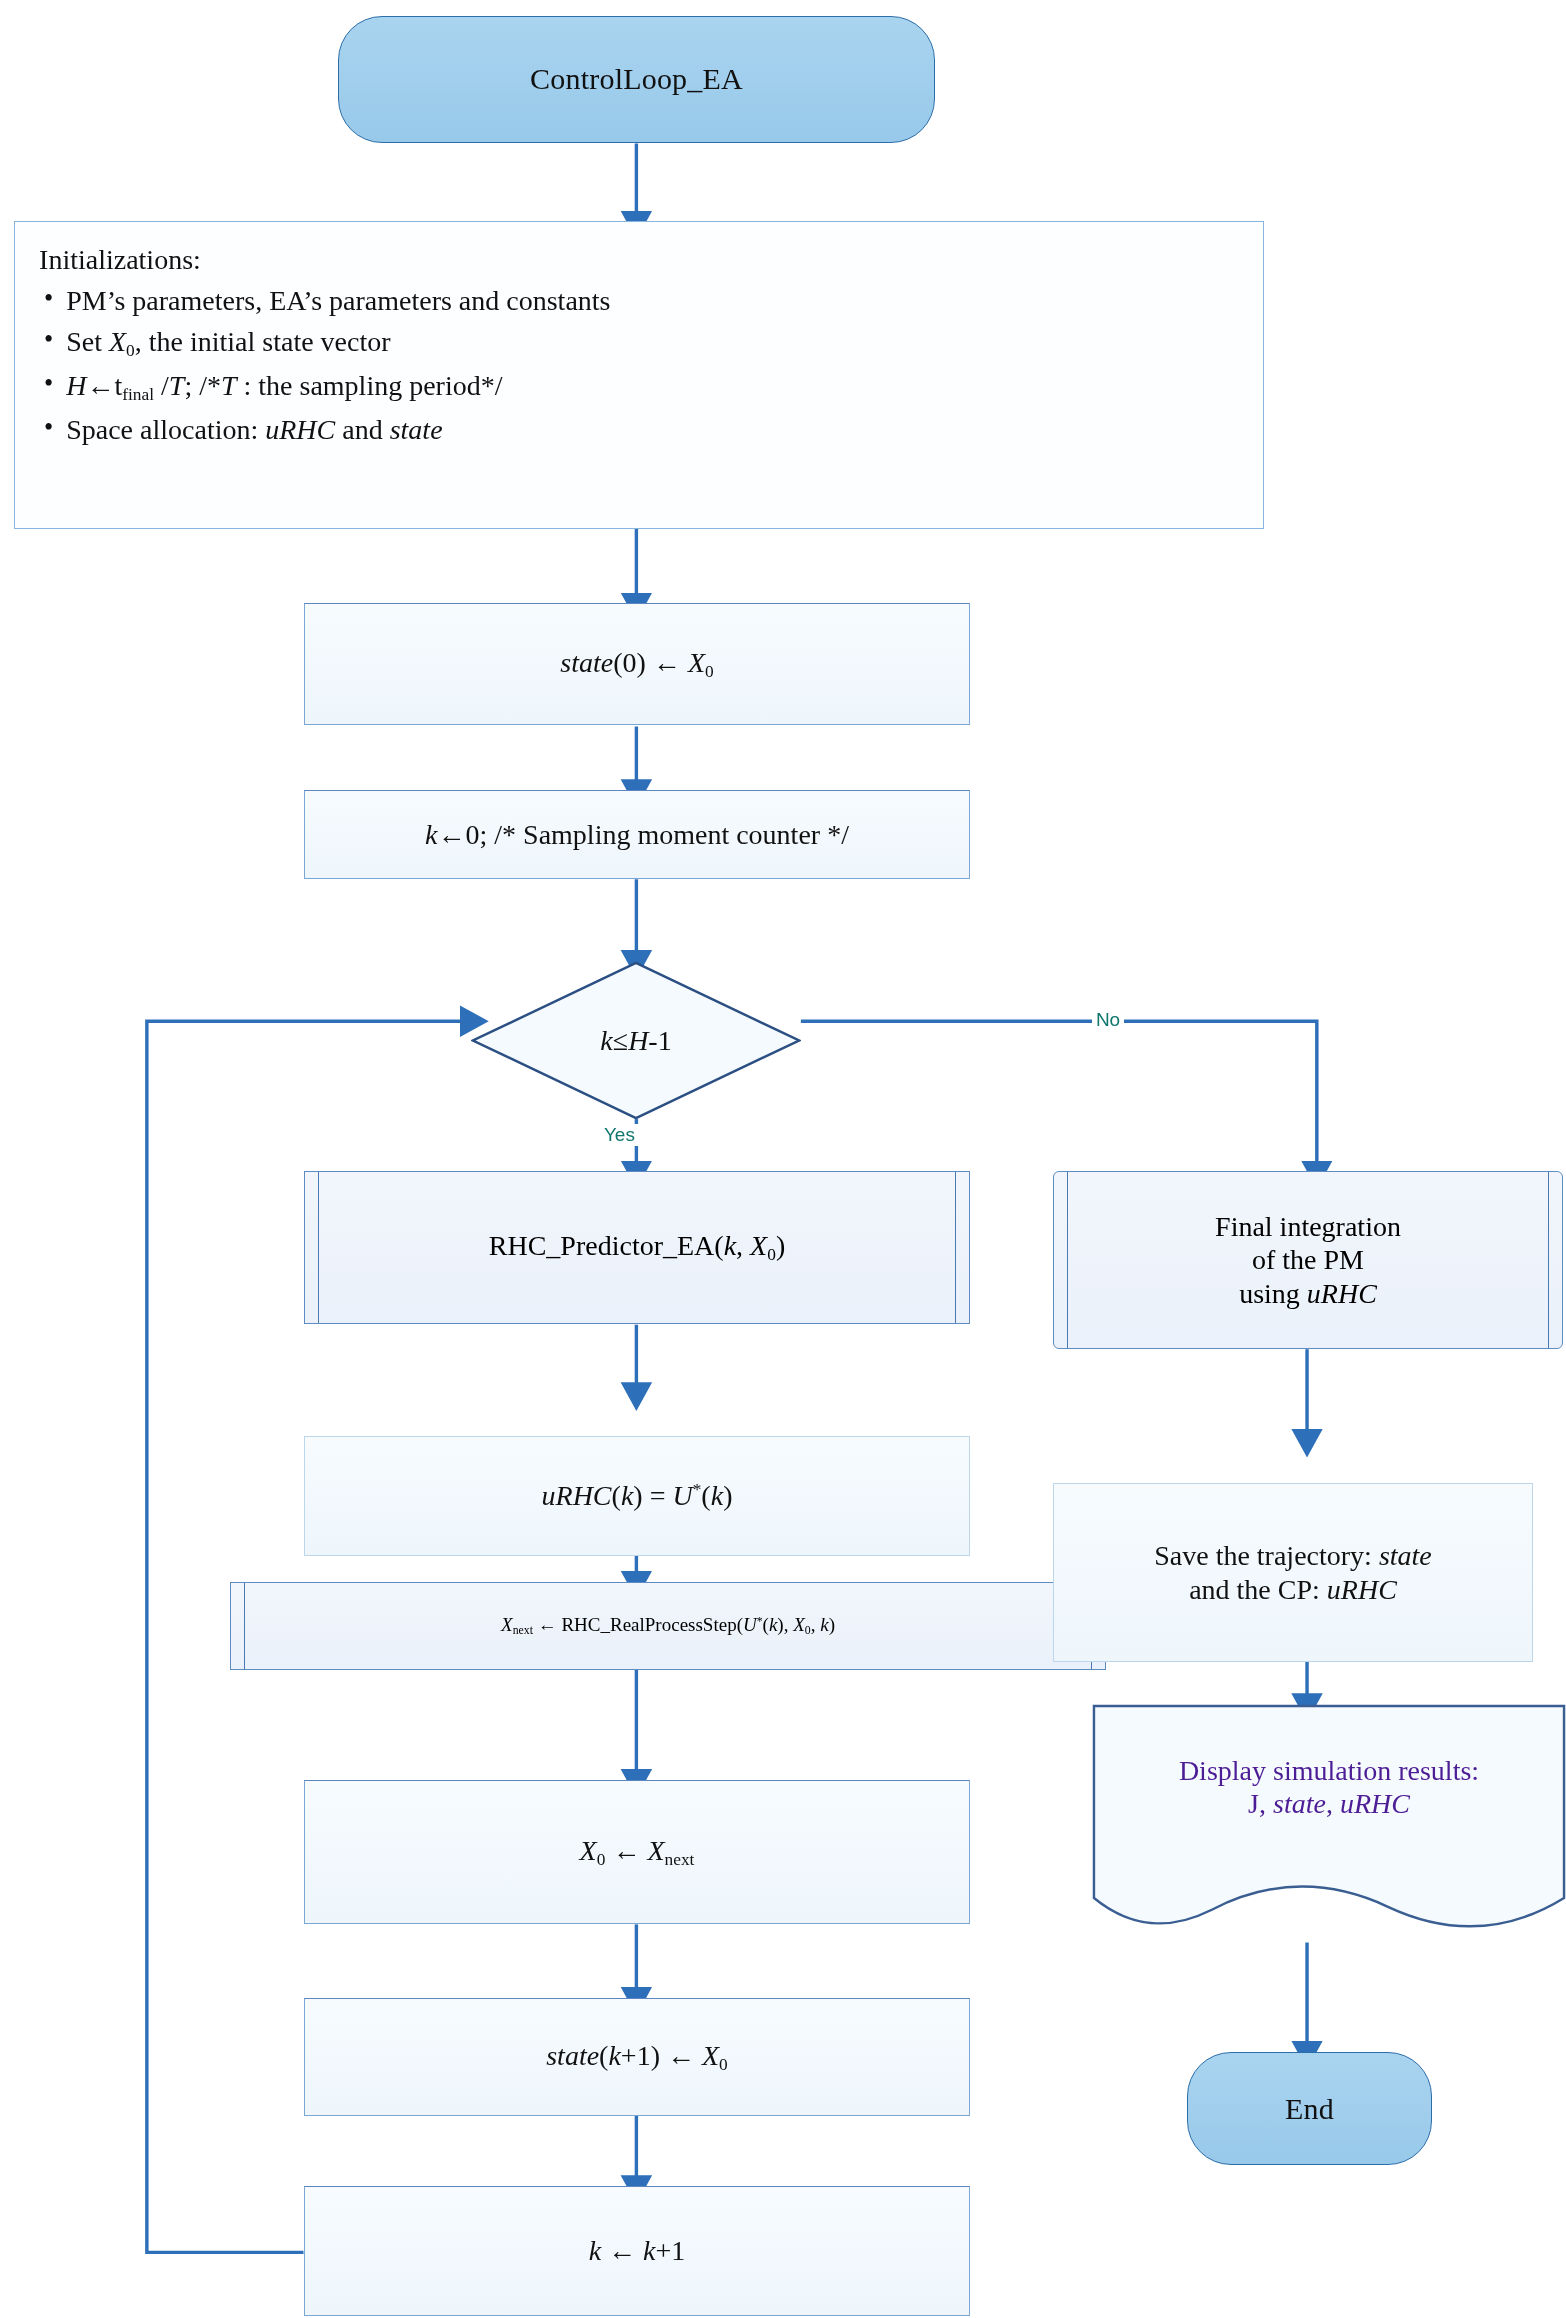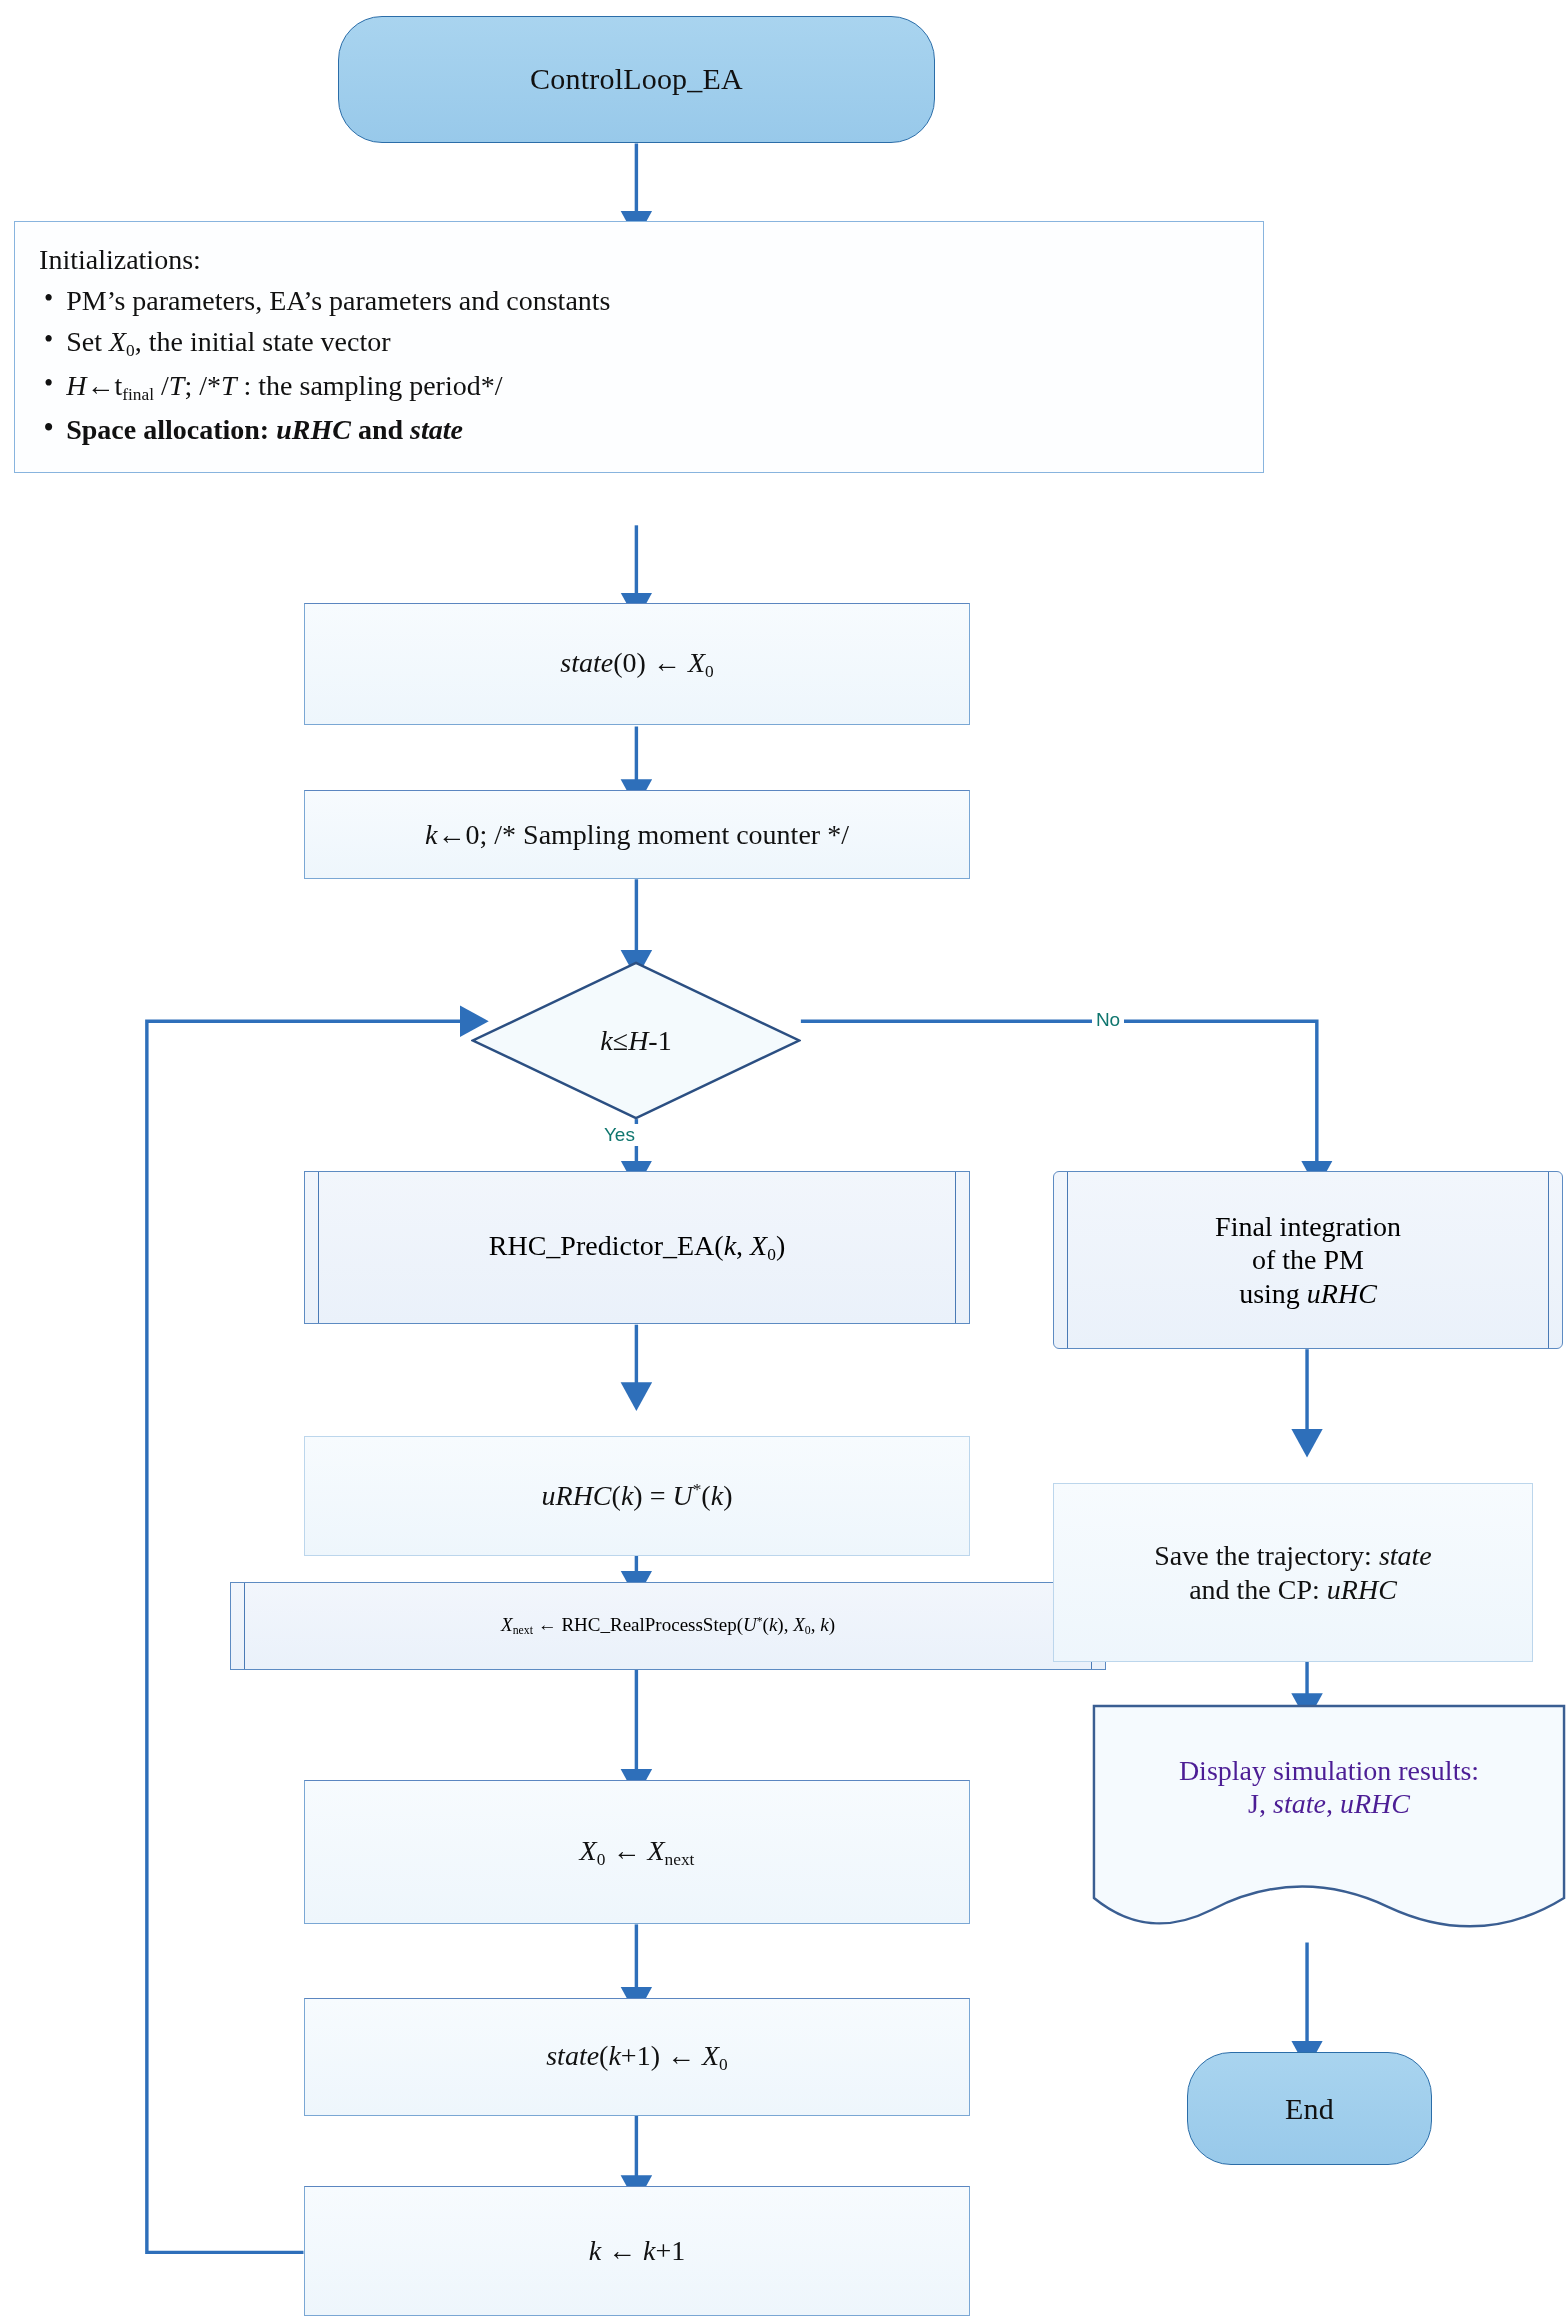--- a/index.html
+++ b/index.html
@@ -30,21 +30,21 @@
   
   .initbox{
     background:#fdfeff;border:1px solid #88b4de;
     justify-content:flex-start;align-items:flex-start;
     padding:21.5px 19.6px 14.7px 21.5px;font-size:28px;line-height:1.0;
   }
   .initbox .inner{display:block;text-align:left;width:100%;}
   .initbox .title{display:block;margin:2.9px 0 12.7px 2.9px;}
   .initbox ul{list-style:none;margin:0;padding:0;}
   .initbox li{position:relative;padding-left:30px;margin-bottom:12.7px;}
-  .initbox li:last-child{margin-bottom:0;font-weight:bold;}
+  .initbox li:last-child{margin-bottom:0;}
   .initbox li:before{content:"\2022";position:absolute;left:7.8px;top:-2px;font-size:26.4px;}
 
   
   .subroutine{
     background:linear-gradient(180deg,#f2f6fc 0%, #eaf1fa 100%);
     border:1.5px solid #5d8bc2;
     font-size:28px;position:absolute;box-sizing:border-box;
     display:flex;align-items:center;justify-content:center;text-align:center;
   }
   .subroutine:before,.subroutine:after{
@@ -103,21 +103,21 @@
       <path d="M2670,3305 L2670,3480"></path>
       <path d="M2670,3967 L2670,4190"></path>
       <path d="M620,4600 L300,4600 L300,2085 L962,2085"></path>
     </g>
   </svg>
 
   <div class="node terminator" style="left:338px;top:15.7px;width:597px;height:127px;">
     <span>ControlLoop_EA</span>
   </div>
 
-  <div class="node initbox" style="left:13.7px;top:221px;width:1250px;height:252px;">
+  <div class="node initbox" style="left:13.7px;top:221px;width:1250px;height:308px;">
     <span class="inner">
       <span class="title">Initializations:</span>
       <ul>
         <li>
           <span>PM’s parameters, EA’s parameters and constants</span>
         </li>
         <li>
           <span>Set </span><span class="it">X</span><span class="sub">0</span><span>, the initial state vector</span>
         </li>
         <li>

